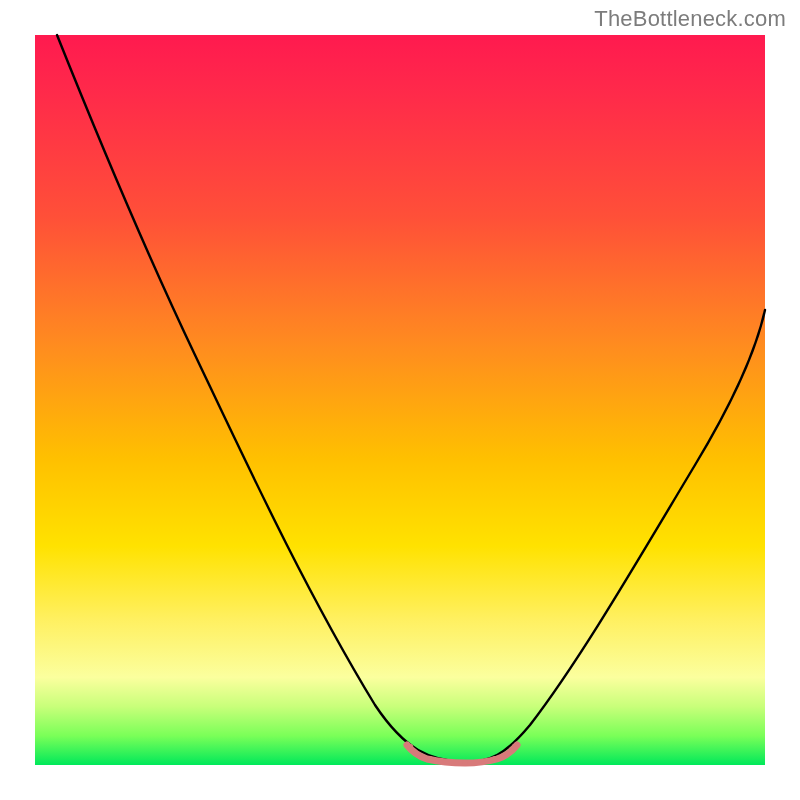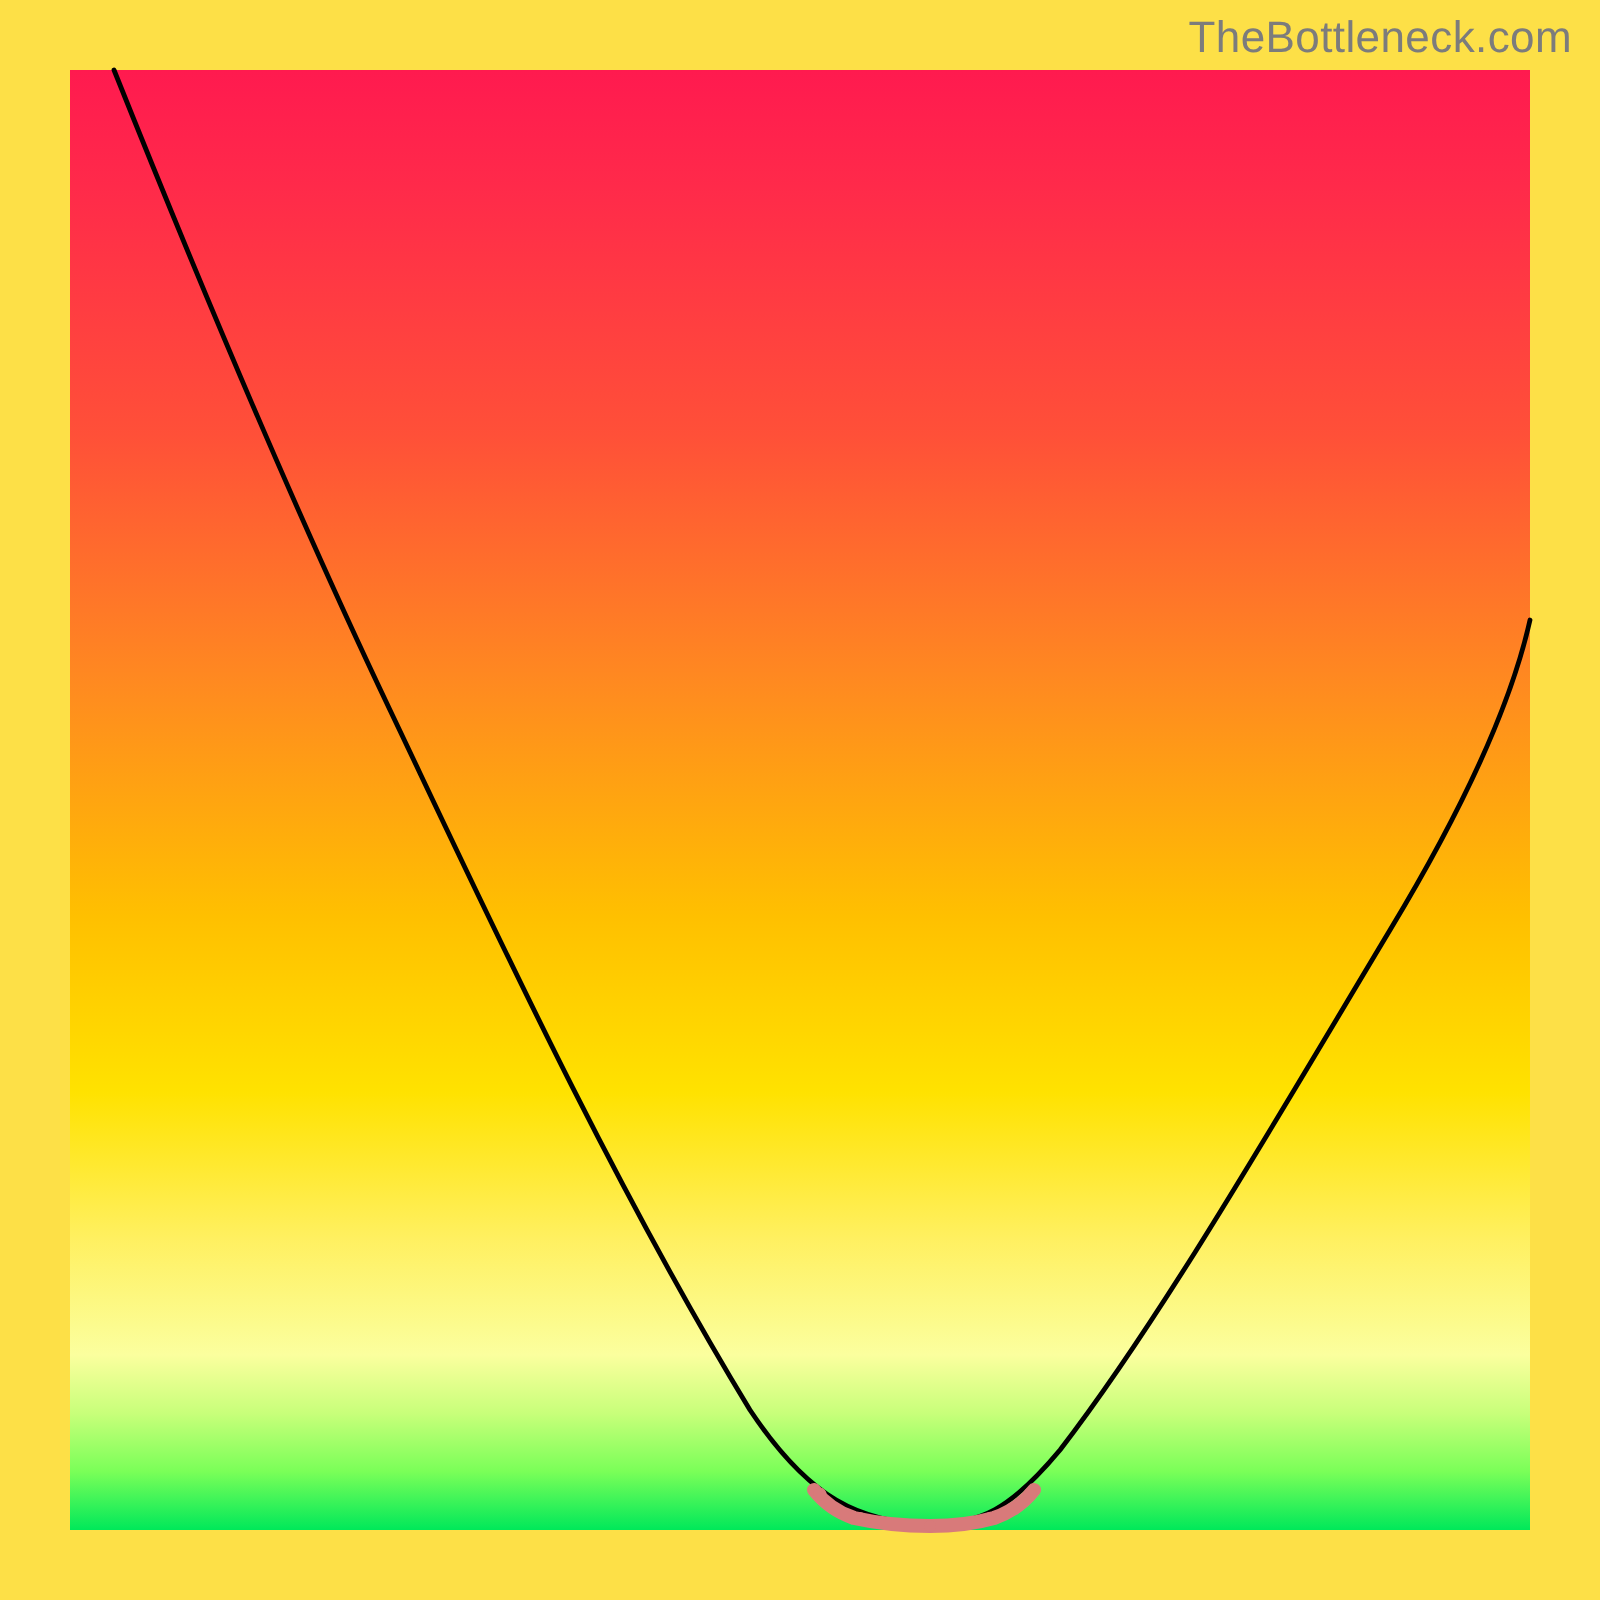--- a/index.html
+++ b/index.html
@@ -10,21 +10,21 @@
     background: #000;
     overflow: hidden;
     font-family: Arial, Helvetica, sans-serif;
   }
   .frame {
     position: absolute;
     left: 0;
     top: 0;
     width: 800px;
     height: 800px;
-    background: #fde047;
+    background: #ffffff;
   }
   .plot-area {
     position: absolute;
     left: 35px;
     top: 35px;
     width: 730px;
     height: 730px;
     
     background: linear-gradient(
       to bottom,

